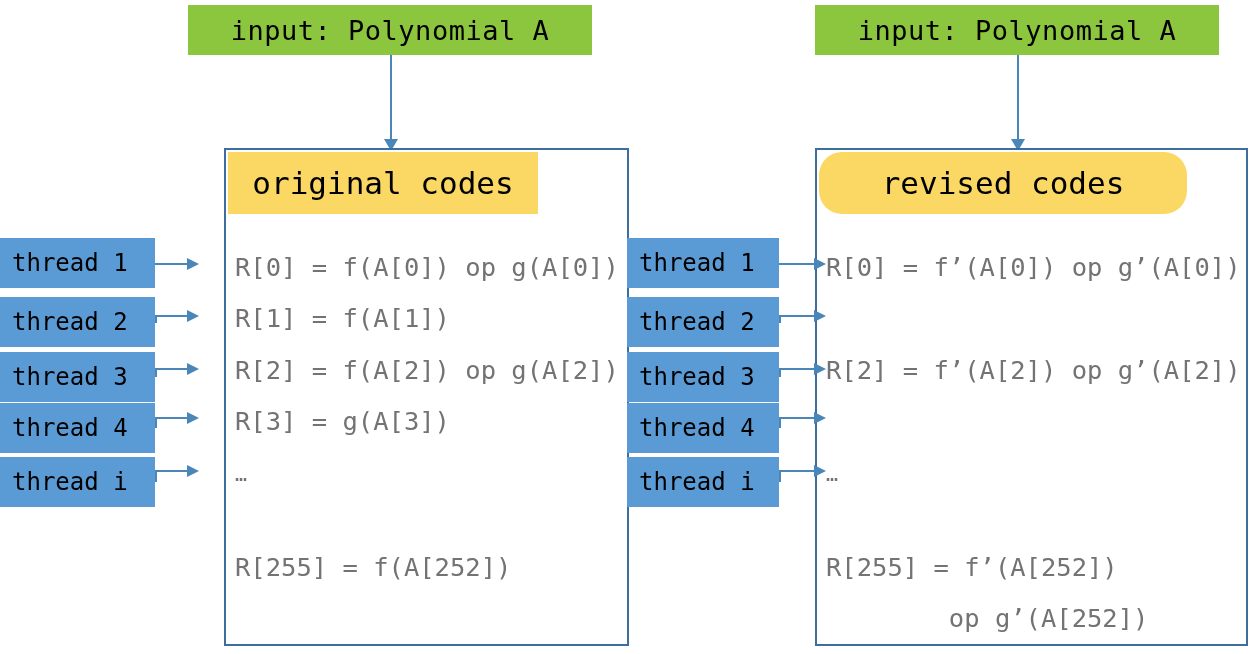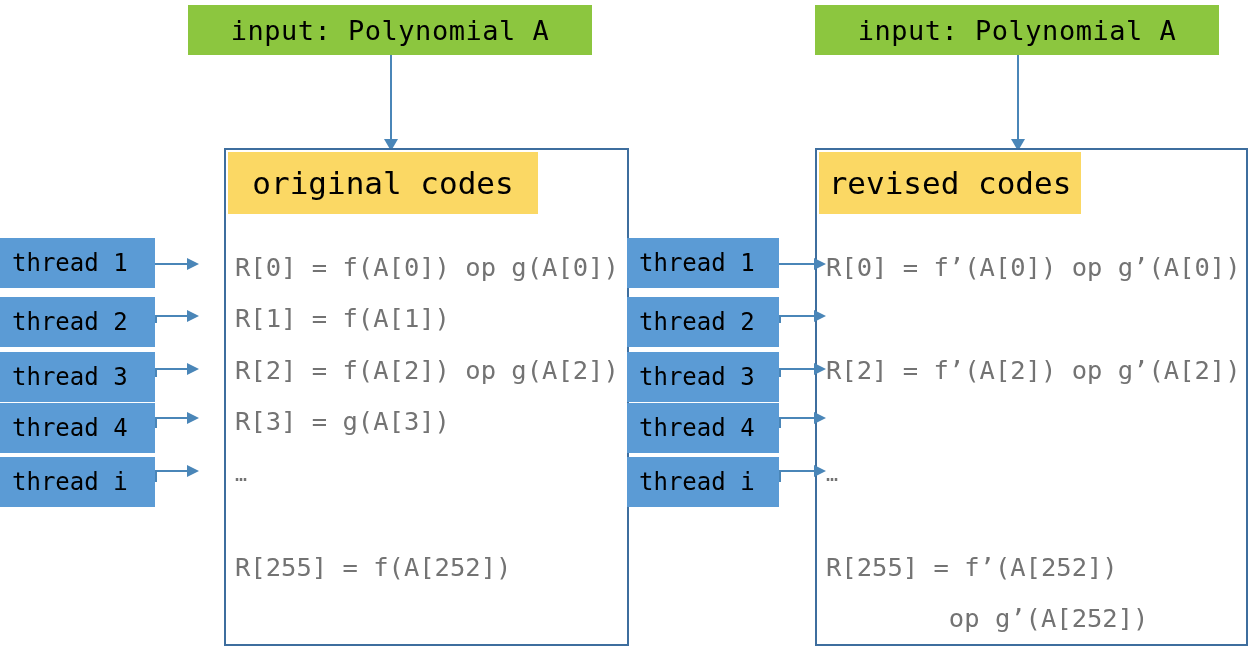--- a/index.html
+++ b/index.html
@@ -78,21 +78,21 @@
     height: 62px;
     background: #FBD864;
     display: flex;
     align-items: center;
     justify-content: center;
     font-size: 31px;
     color: #000;
     white-space: nowrap;
   }
   #panel-left .code-title  { width: 310px; }
-  #panel-right .code-title { width: 262px; }
+  #panel-right .code-title { width: 368px; border-radius: 23px; }
 
   .code-line {
     position: absolute;
     left: 9px;
     font-size: 25.5px;
     line-height: 1;
     color: #737373;
     white-space: pre;
   }
 

